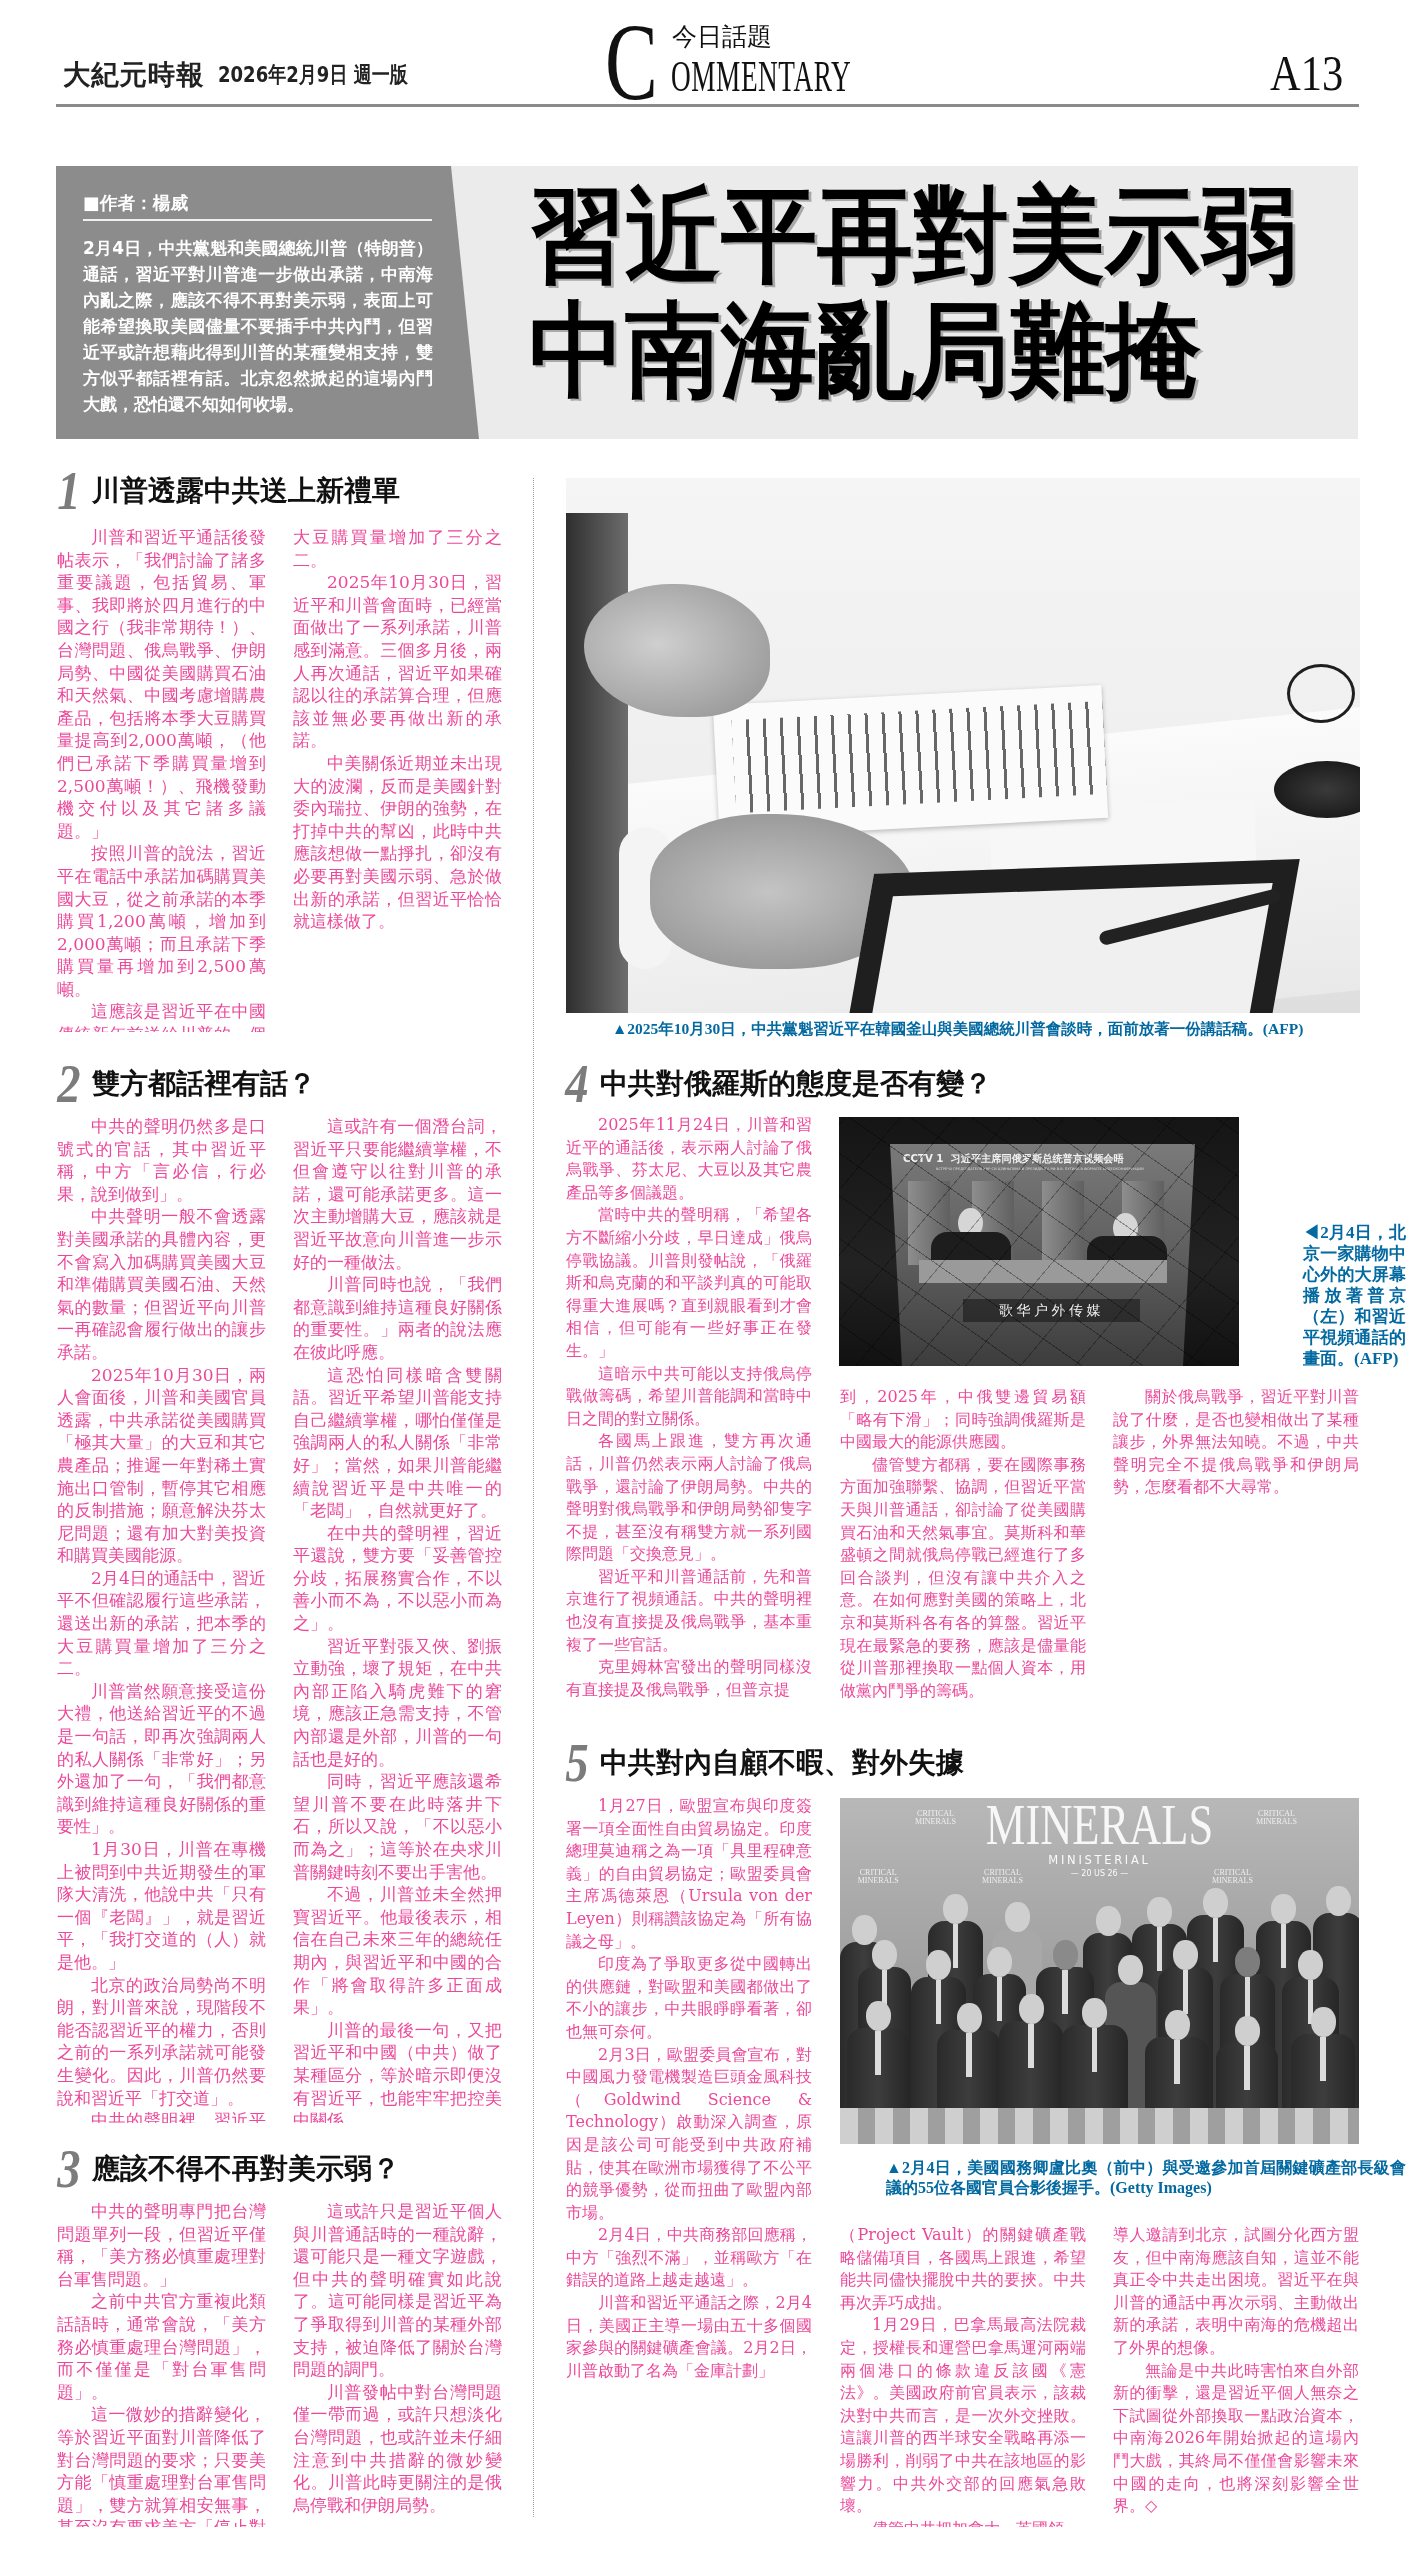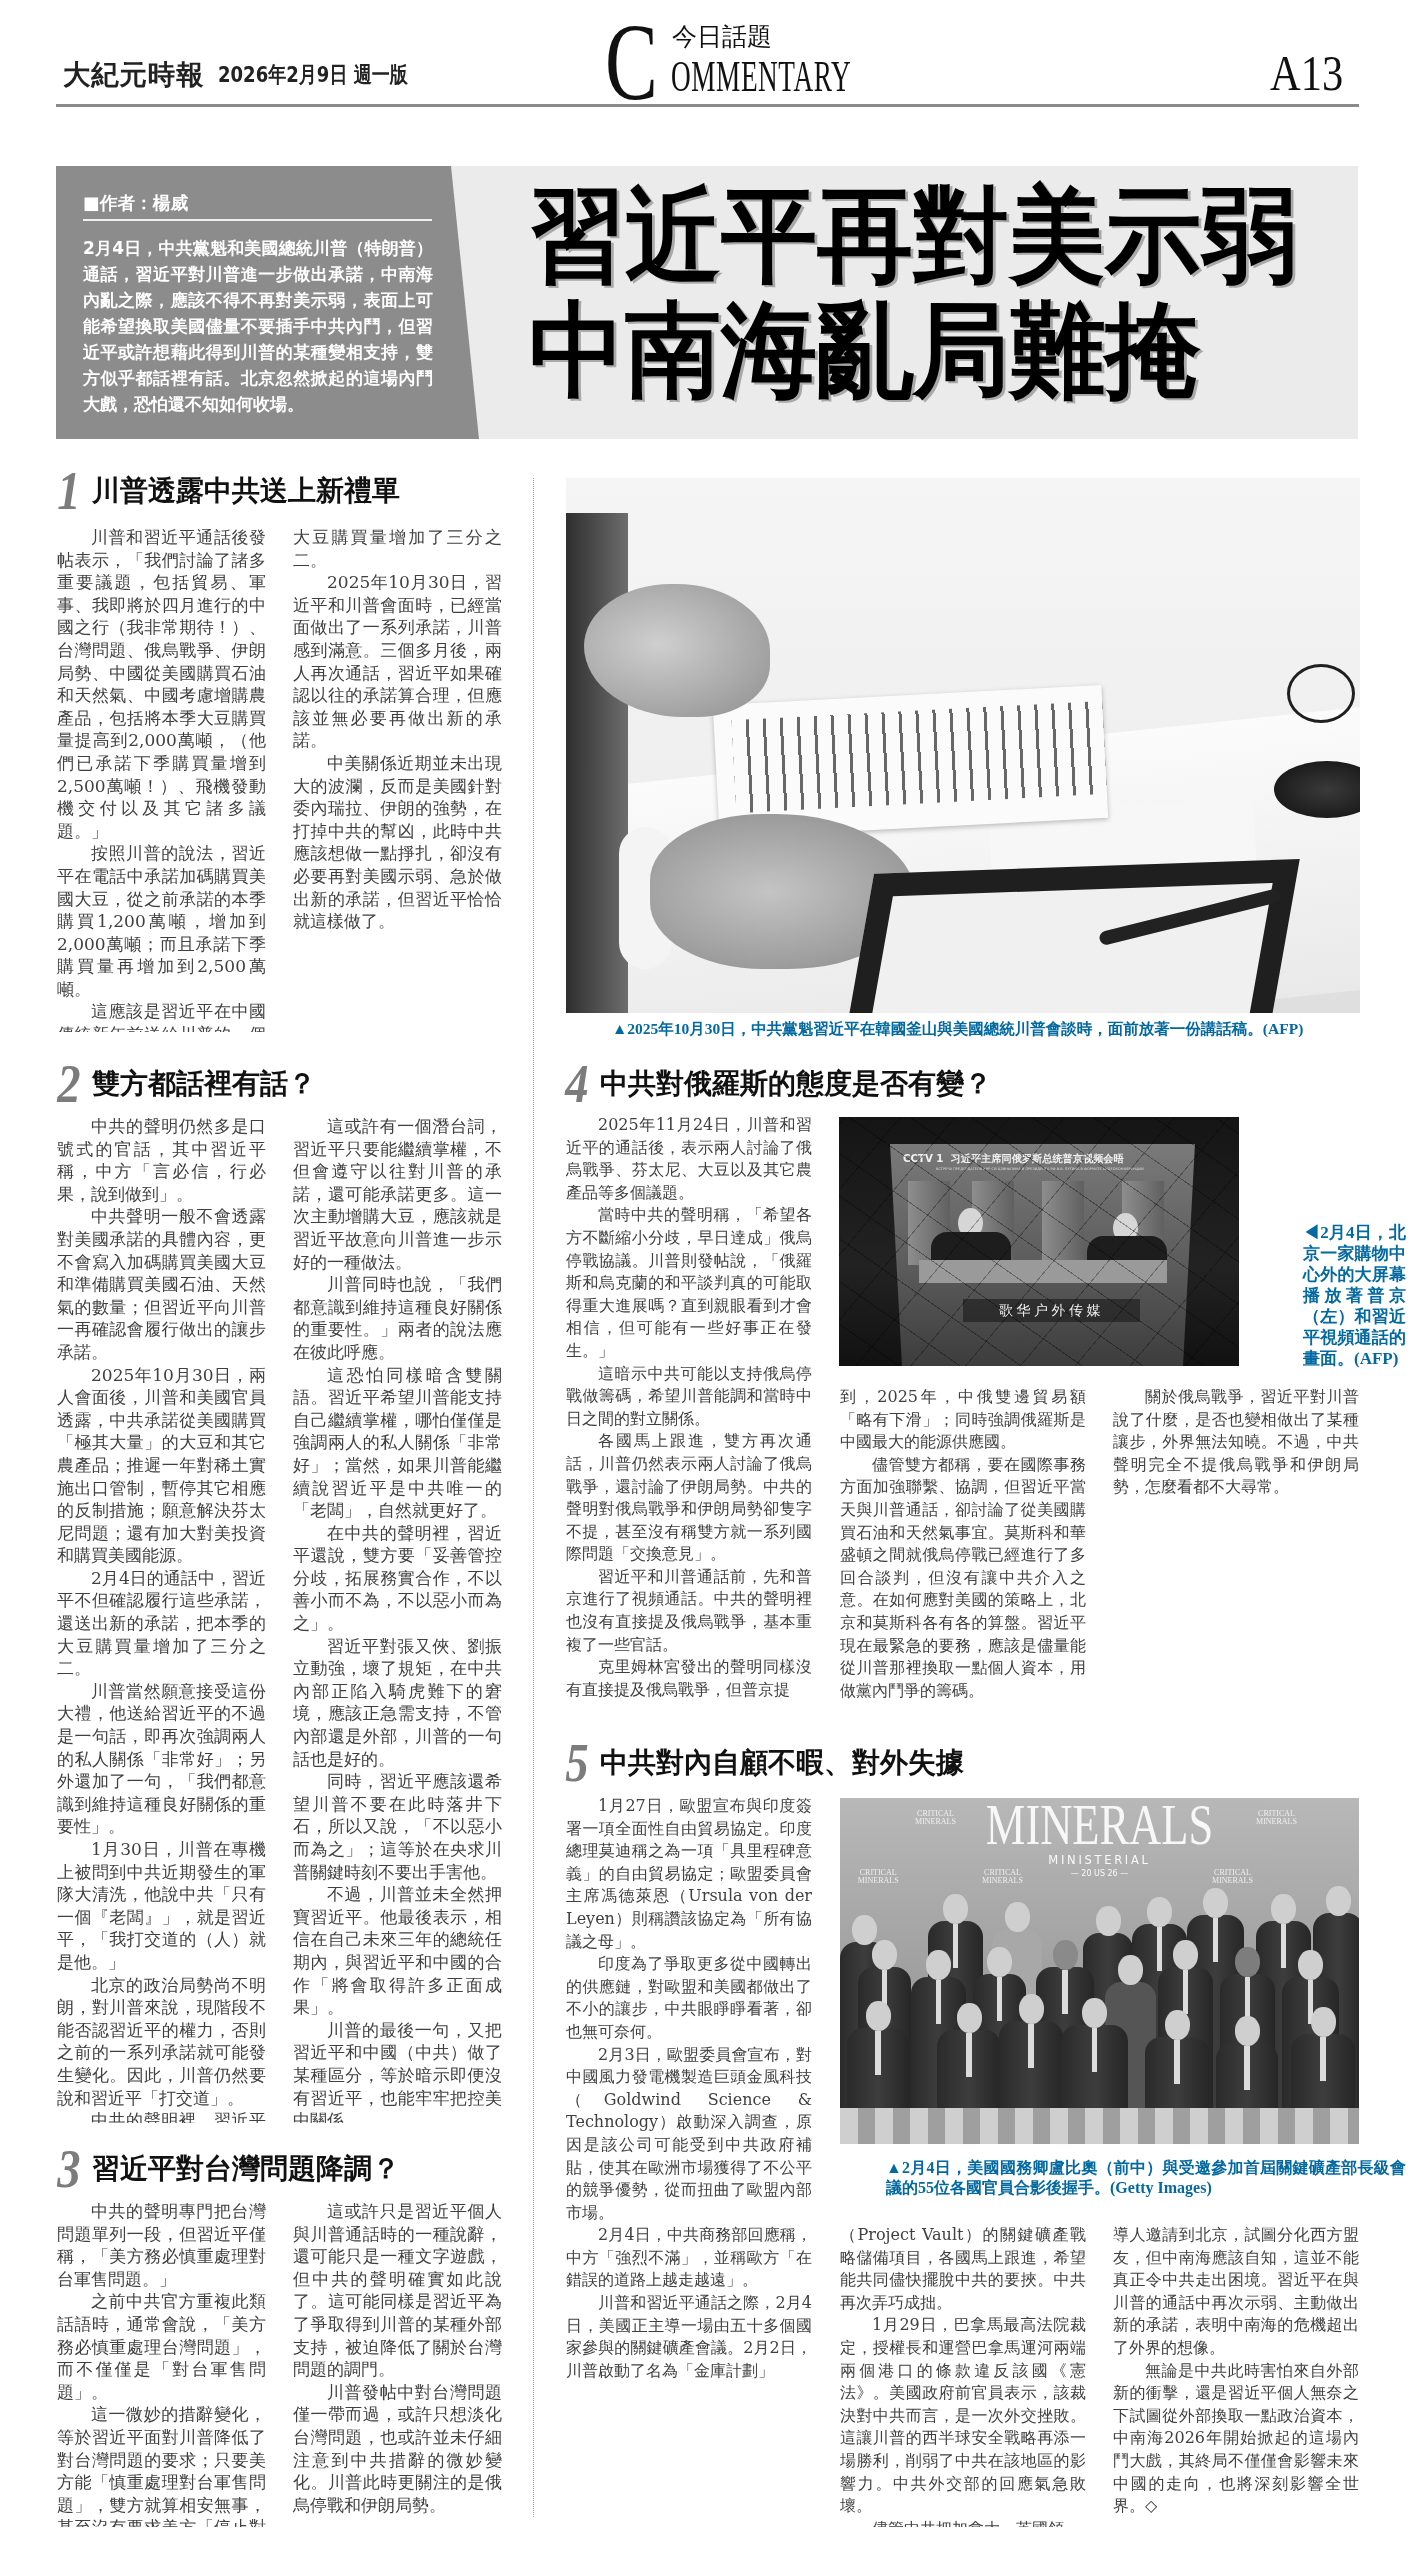--- a/index.html
+++ b/index.html
@@ -23,21 +23,21 @@
   .author-rule { left:83px; top:219px; width:349px; height:1.8px; background:#f0f0f0; }
   .summary { left:83px; top:235px; width:350px; font-family:"DejaVu Sans", sans-serif; font-weight:bold; font-size:17px; line-height:26px; color:#fff; text-align:justify; }
   .headline { left:529px; font-family:"DejaVu Serif", serif; font-weight:bold; font-size:96px; line-height:96px; color:#000; white-space:nowrap;
               text-shadow:2.7px 1.8px 0 #a9a9a9; transform:scaleY(1.08); transform-origin:left top; }
 
   
   .sec-head { display:flex; align-items:center; height:44px; white-space:nowrap; }
   .sec-num { font-family:"Liberation Serif", serif; font-style:italic; font-weight:bold; font-size:55px; line-height:44px; color:#7c7c7c; display:inline-block; width:30px; transform:scaleX(0.85); }
   .sec-title { font-family:"DejaVu Sans", sans-serif; font-weight:bold; font-size:28px; color:#111; margin-left:7px; }
 
-  .col { position:absolute; font-family:"DejaVu Serif", "Liberation Serif", serif; line-height:22.6px; text-align:justify; color:#404040; overflow:hidden; }
+  .col { position:absolute; font-family:"DejaVu Serif", "Liberation Serif", serif; line-height:22.6px; text-align:justify; color:#ec4899; overflow:hidden; }
   .col.narrow { width:209px; font-size:17px; }
   .col.wide { width:246px; font-size:16px; }
   .col p { margin:0; text-indent:2em; }
   .col p.cont { text-indent:0; }
 
   .divider { left:533px; top:478px; height:2039px; border-left:1.8px dotted #a0a0a0; }
 
   .caption { font-family:Liberation Serif, serif; font-weight:bold; color:#0369a1;margin-left:46px; }
 
   
@@ -138,21 +138,21 @@
   <p>這恐怕同樣暗含雙關語。習近平希望川普能支持自己繼續掌權，哪怕僅僅是強調兩人的私人關係「非常好」；當然，如果川普能繼續說習近平是中共唯一的「老闆」，自然就更好了。</p>
   <p>在中共的聲明裡，習近平還說，雙方要「妥善管控分歧，拓展務實合作，不以善小而不為，不以惡小而為之」。</p>
   <p>習近平對張又俠、劉振立動強，壞了規矩，在中共內部正陷入騎虎難下的窘境，應該正急需支持，不管內部還是外部，川普的一句話也是好的。</p>
   <p>同時，習近平應該還希望川普不要在此時落井下石，所以又說，「不以惡小而為之」；這等於在央求川普關鍵時刻不要出手害他。</p>
   <p>不過，川普並未全然押寶習近平。他最後表示，相信在自己未來三年的總統任期內，與習近平和中國的合作「將會取得許多正面成果」。</p>
   <p>川普的最後一句，又把習近平和中國（中共）做了某種區分，等於暗示即便沒有習近平，也能牢牢把控美中關係。</p>
 </div>
 
 <div class="abs sec-head" style="left:55px; top:2147px;">
   <span class="sec-num">3</span>
-  <span class="sec-title">習近平對台灣問題降調？</span>
+  <span class="sec-title">應該不得不再對美示弱？</span>
 </div>
 <div class="col narrow" style="left:57px; top:2200px; height:327px;">
   <p>中共的聲明專門把台灣問題單列一段，但習近平僅稱，「美方務必慎重處理對台軍售問題。」</p>
   <p>之前中共官方重複此類話語時，通常會說，「美方務必慎重處理台灣問題」，而不僅僅是「對台軍售問題」。</p>
   <p>這一微妙的措辭變化，等於習近平面對川普降低了對台灣問題的要求；只要美方能「慎重處理對台軍售問題」，雙方就算相安無事，甚至沒有要求美方「停止對台軍售」。</p>
 </div>
 <div class="col narrow" style="left:293px; top:2200px; height:327px;">
   <p>這或許只是習近平個人與川普通話時的一種說辭，還可能只是一種文字遊戲，但中共的聲明確實如此說了。這可能同樣是習近平為了爭取得到川普的某種外部支持，被迫降低了關於台灣問題的調門。</p>
   <p>川普發帖中對台灣問題僅一帶而過，或許只想淡化台灣問題，也或許並未仔細注意到中共措辭的微妙變化。川普此時更關注的是俄烏停戰和伊朗局勢。</p>
 </div>

